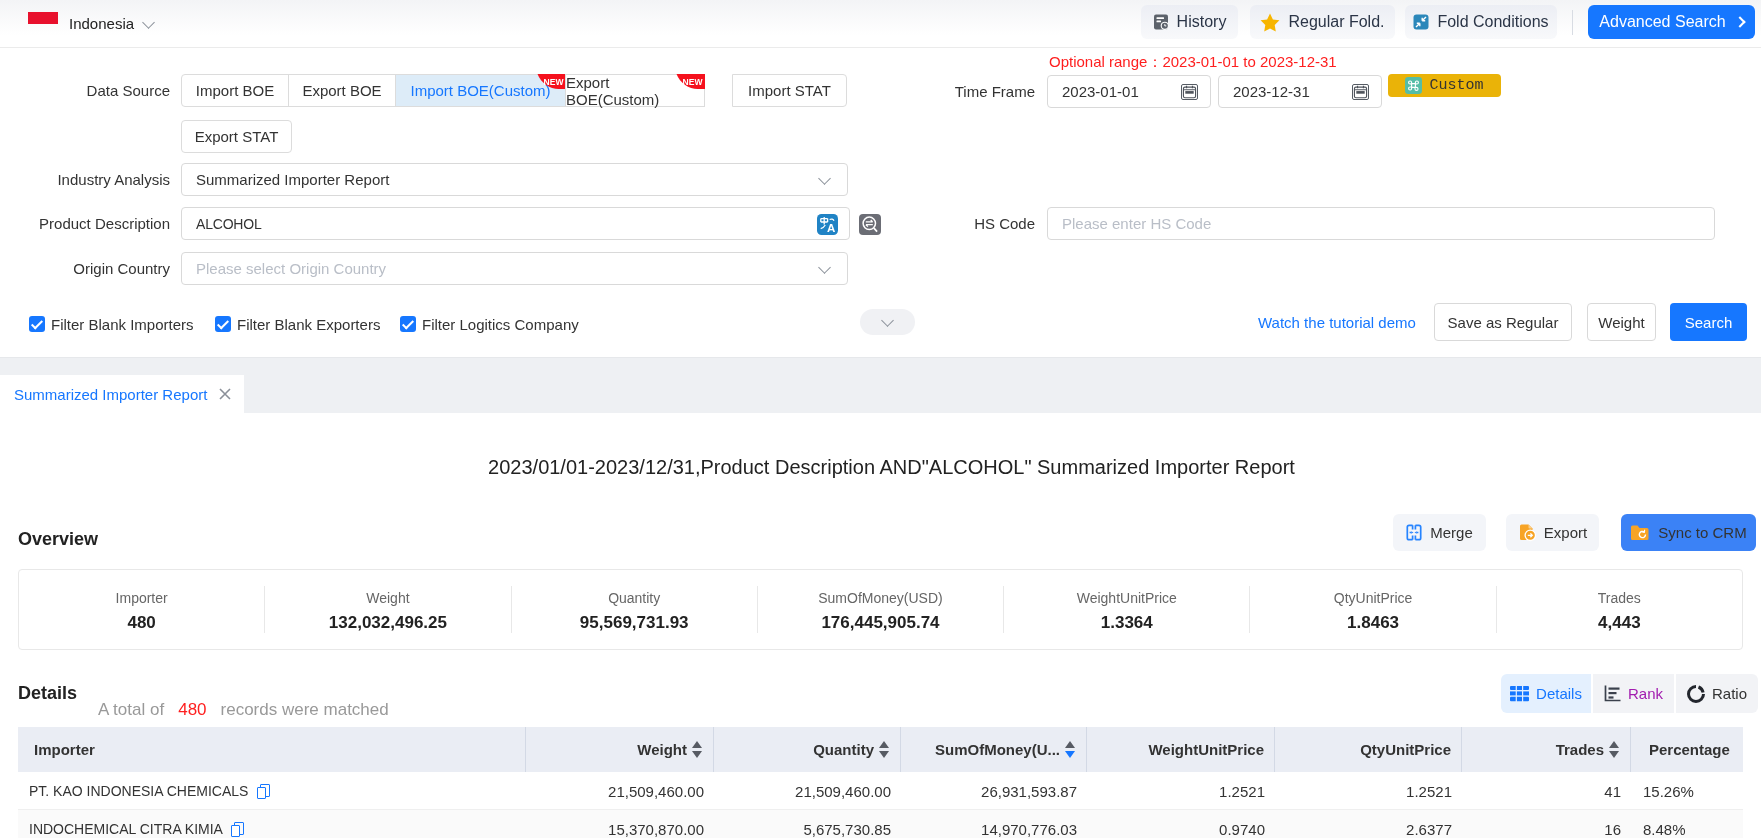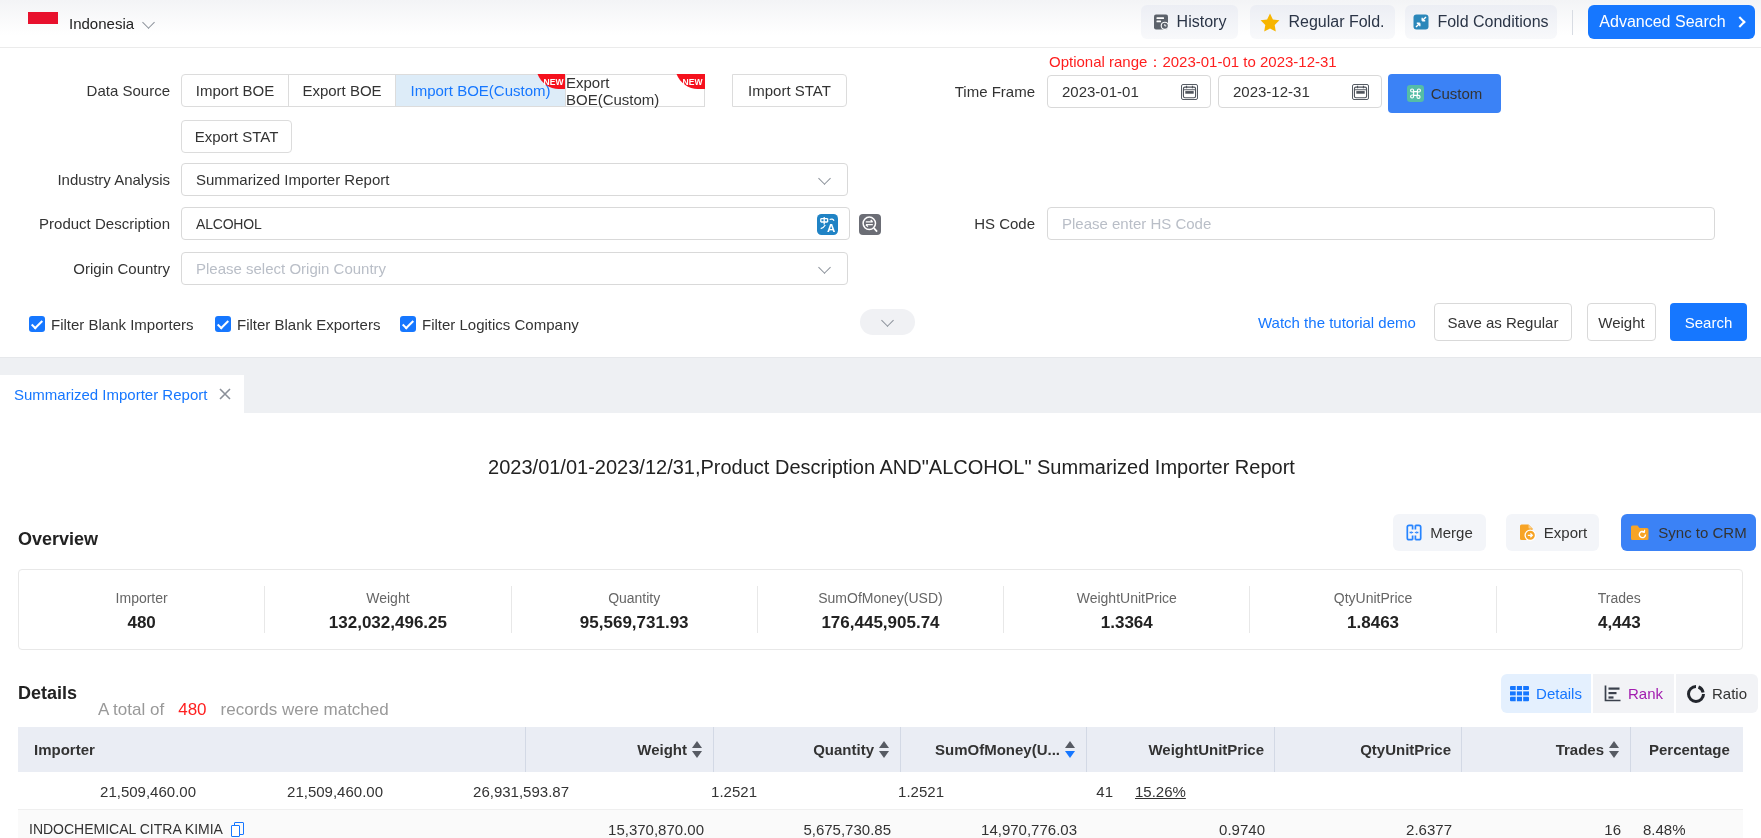--- a/index.html
+++ b/index.html
@@ -116,22 +116,22 @@
         <path d="M5.2 1 v3.2 M12.8 1 v3.2" stroke="#4f545c" stroke-width="1.5"></path>
         <path d="M2 6.2 h14" stroke="#4f545c" stroke-width="1.3"></path>
         <rect x="3.6" y="7.8" width="10.8" height="3.4" fill="#4f545c"></rect>
       </svg></div>
 <div class="inp" style="left:1218px;top:75px;width:164px;height:33px;">2023-12-31<svg class="cal" width="18" height="18" viewBox="0 0 18 18">
         <rect x="1.2" y="2.8" width="15.6" height="13.6" rx="2" fill="none" stroke="#4f545c" stroke-width="1.5"></rect>
         <path d="M5.2 1 v3.2 M12.8 1 v3.2" stroke="#4f545c" stroke-width="1.5"></path>
         <path d="M2 6.2 h14" stroke="#4f545c" stroke-width="1.3"></path>
         <rect x="3.6" y="7.8" width="10.8" height="3.4" fill="#4f545c"></rect>
       </svg></div>
-<div class="abs" style="left:1388px;top:74px;width:113px;height:39px;background:#3b82f6;border-radius:4px;
-  display:flex;align-items:center;justify-content:center;gap:7px;font-size:15px;color:#333;">
+<div class="abs" style="left:1388px;top:74px;width:113px;height:23px;background:#eab308;border-radius:4px;
+  display:flex;align-items:center;justify-content:center;gap:7px;font-size:15px;color:#333;font-family:Liberation Mono, monospace;">
   <svg width="17" height="17" viewBox="0 0 18 18">
         <rect width="18" height="18" rx="3.5" fill="#55bda6"></rect>
         <path d="M7 7 h4 v4 h-4 z M7 7 v-1.2 a1.6 1.6 0 1 0 -1.6 1.6 z M11 7 v-1.2 a1.6 1.6 0 1 1 1.6 1.6 z M11 11 h1.2 a1.6 1.6 0 1 1 -1.6 1.6 v-1.2 M7 11 v1.2 a1.6 1.6 0 1 1 -1.6 -1.6 h1.2" stroke="#fff" stroke-width="1.2" fill="none"></path>
       </svg>Custom</div>
 
 <div class="lbl" style="left:0;top:163px;width:170px;">Industry Analysis</div>
 <div class="inp" style="left:181px;top:163px;width:667px;height:33px;">Summarized Importer Report
   <span class="chev" style="position:absolute;right:18px;top:10px;"></span></div>
 
 <div class="lbl" style="left:0;top:207px;width:170px;">Product Description</div>
@@ -278,27 +278,28 @@
     <div class="th" style="width:508px;justify-content:flex-start;padding-left:16px;">Importer</div>
     <div class="th" style="width:188px;">Weight<span class="sort"></span></div>
     <div class="th" style="width:187px;">Quantity<span class="sort"></span></div>
     <div class="th" style="width:186px;">SumOfMoney(U...<span class="sort sort-d"></span></div>
     <div class="th" style="width:188px;">WeightUnitPrice</div>
     <div class="th" style="width:187px;">QtyUnitPrice</div>
     <div class="th" style="width:169px;">Trades<span class="sort"></span></div>
     <div class="th" style="width:112px;justify-content:flex-start;padding-left:18px;border-right:none;">Percentage</div>
   </div>
   <div class="tr" style="height:38px;border-bottom:1px solid #efefef;">
+    <div class="td" style="width:508px;justify-content:flex-start;padding-left:11px;"><span style="font-size:14px;">PT. KAO INDONESIA CHEMICALS</span>&nbsp;&nbsp;<span class="copyic"></span></div>
     <div class="td" style="width:188px;">21,509,460.00</div>
     <div class="td" style="width:187px;">21,509,460.00</div>
     <div class="td" style="width:186px;">26,931,593.87</div>
     <div class="td" style="width:188px;">1.2521</div>
     <div class="td" style="width:187px;">1.2521</div>
     <div class="td" style="width:169px;">41</div>
-    <div class="td" style="width:112px;justify-content:flex-start;padding-left:12px;text-decoration:underline;">15.26%</div>
+    <div class="td" style="width:112px;justify-content:flex-start;padding-left:12px;">15.26%</div>
   </div>
   <div class="tr" style="height:34px;background:#fafafa;">
     <div class="td" style="width:508px;justify-content:flex-start;padding-left:11px;"><span style="font-size:14px;">INDOCHEMICAL CITRA KIMIA</span>&nbsp;&nbsp;<span class="copyic"></span></div>
     <div class="td" style="width:188px;">15,370,870.00</div>
     <div class="td" style="width:187px;">5,675,730.85</div>
     <div class="td" style="width:186px;">14,970,776.03</div>
     <div class="td" style="width:188px;">0.9740</div>
     <div class="td" style="width:187px;">2.6377</div>
     <div class="td" style="width:169px;">16</div>
     <div class="td" style="width:112px;justify-content:flex-start;padding-left:12px;">8.48%</div>

